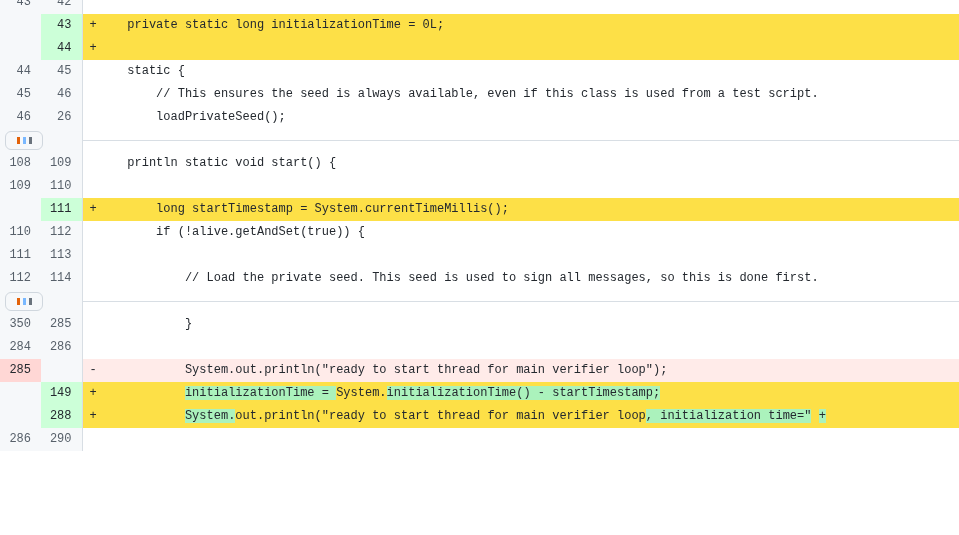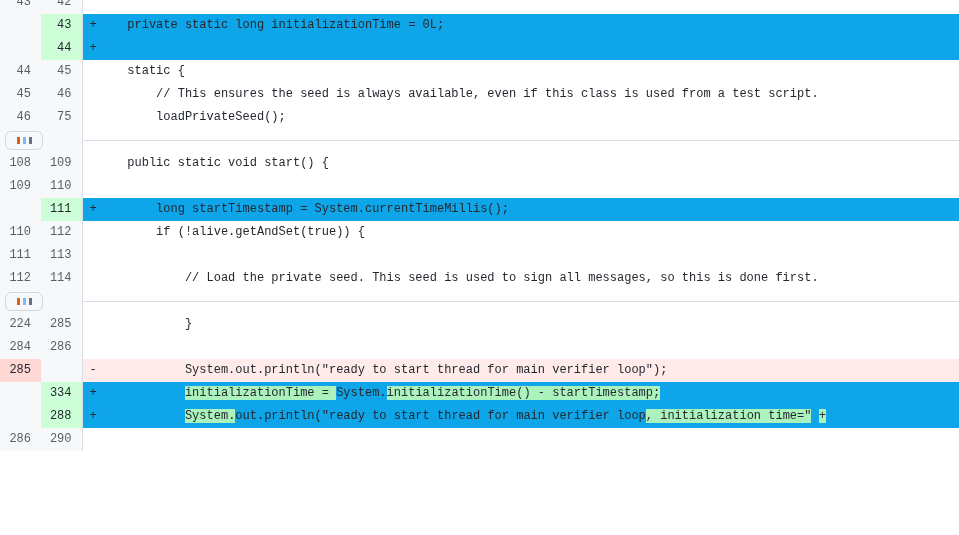--- a/index.html
+++ b/index.html
@@ -67,21 +67,21 @@
     text-align: left;
     padding-left: 7px;
     box-sizing: border-box;
     color: #24292f;
     user-select: none;
   }
   
   tr.ctx td.code { background: #ffffff; }
   tr.ctx td.num { background: #f6f8fa; }
 
-  tr.add td.code { background: #0ea5e9; }
+  tr.add td.code { background: #fde047; }
   tr.add td.num  { background: #ccffd8; }
   tr.add td.num.empty { background: #f6f8fa; }
 
   tr.del td.code { background: #ffebe9; }
   tr.del td.num  { background: #ffd7d5; }
   tr.del td.num.empty { background: #f6f8fa; }
 
   tr.add td.num.num-added { background: #ccffd8; color:#24292f; }
   tr.del td.num.num-deleted { background: #ffd7d5; color:#24292f; }
 
@@ -159,39 +159,39 @@
           <td class="num right-num">45</td>
           <td class="code"><span class="marker"></span><span>    static {</span></td>
         </tr>
         <tr class="ctx">
           <td class="num left-num">45</td>
           <td class="num right-num">46</td>
           <td class="code"><span class="marker"></span><span>        // This ensures the seed is always available, even if this class is used from a test script.</span></td>
         </tr>
         <tr class="ctx">
           <td class="num left-num">46</td>
-          <td class="num right-num">75</td>
+          <td class="num right-num">26</td>
           <td class="code"><span class="marker"></span><span>        loadPrivateSeed();</span></td>
         </tr>
         <tr class="hunk">
           <td class="num hunk-gutter" colspan="2" style="width: 82px;">
             <div class="expander" title="Expand hidden lines">
               <span class="dot d1"></span>
               <span class="dot d2"></span>
               <span class="dot d3"></span>
             </div>
           </td>
           <td class="hunk-code">
             <div class="hunk-line"></div>
           </td>
         </tr>
         <tr class="ctx">
           <td class="num left-num">108</td>
           <td class="num right-num">109</td>
-          <td class="code"><span class="marker"></span><span>    public static void start() {</span></td>
+          <td class="code"><span class="marker"></span><span>    println static void start() {</span></td>
         </tr>
         <tr class="ctx">
           <td class="num left-num">109</td>
           <td class="num right-num">110</td>
           <td class="code"><span class="marker"></span><span></span></td>
         </tr>
         <tr class="add">
           <td class="num left-num empty"></td>
           <td class="num right-num num-added">111</td>
           <td class="code"><span class="marker">+</span><span>        long startTimestamp = System.currentTimeMillis();</span></td>
@@ -217,37 +217,37 @@
               <span class="dot d1"></span>
               <span class="dot d2"></span>
               <span class="dot d3"></span>
             </div>
           </td>
           <td class="hunk-code">
             <div class="hunk-line"></div>
           </td>
         </tr>
         <tr class="ctx">
-          <td class="num left-num">224</td>
+          <td class="num left-num">350</td>
           <td class="num right-num">285</td>
           <td class="code"><span class="marker"></span><span>            }</span></td>
         </tr>
         <tr class="ctx">
           <td class="num left-num">284</td>
           <td class="num right-num">286</td>
           <td class="code"><span class="marker"></span><span></span></td>
         </tr>
         <tr class="del">
           <td class="num left-num num-deleted">285</td>
           <td class="num right-num empty"></td>
           <td class="code"><span class="marker">-</span><span>            System.out.println("ready to start thread for main verifier loop");</span></td>
         </tr>
         <tr class="add">
           <td class="num left-num empty"></td>
-          <td class="num right-num num-added">334</td>
+          <td class="num right-num num-added">149</td>
           <td class="code"><span class="marker">+</span><span>            </span><span class="wdiff-add">initializationTime = </span><span>System.</span><span class="wdiff-add">initializationTime() - startTimestamp;</span></td>
         </tr>
         <tr class="add">
           <td class="num left-num empty"></td>
           <td class="num right-num num-added">288</td>
           <td class="code"><span class="marker">+</span><span>            </span><span class="wdiff-add">System.</span><span>out.println("ready to start thread for main verifier loop</span><span class="wdiff-add">, initialization time="</span><span> </span><span class="wdiff-add">+</span></td>
         </tr>
         <tr class="ctx">
           <td class="num left-num">286</td>
           <td class="num right-num">290</td>

